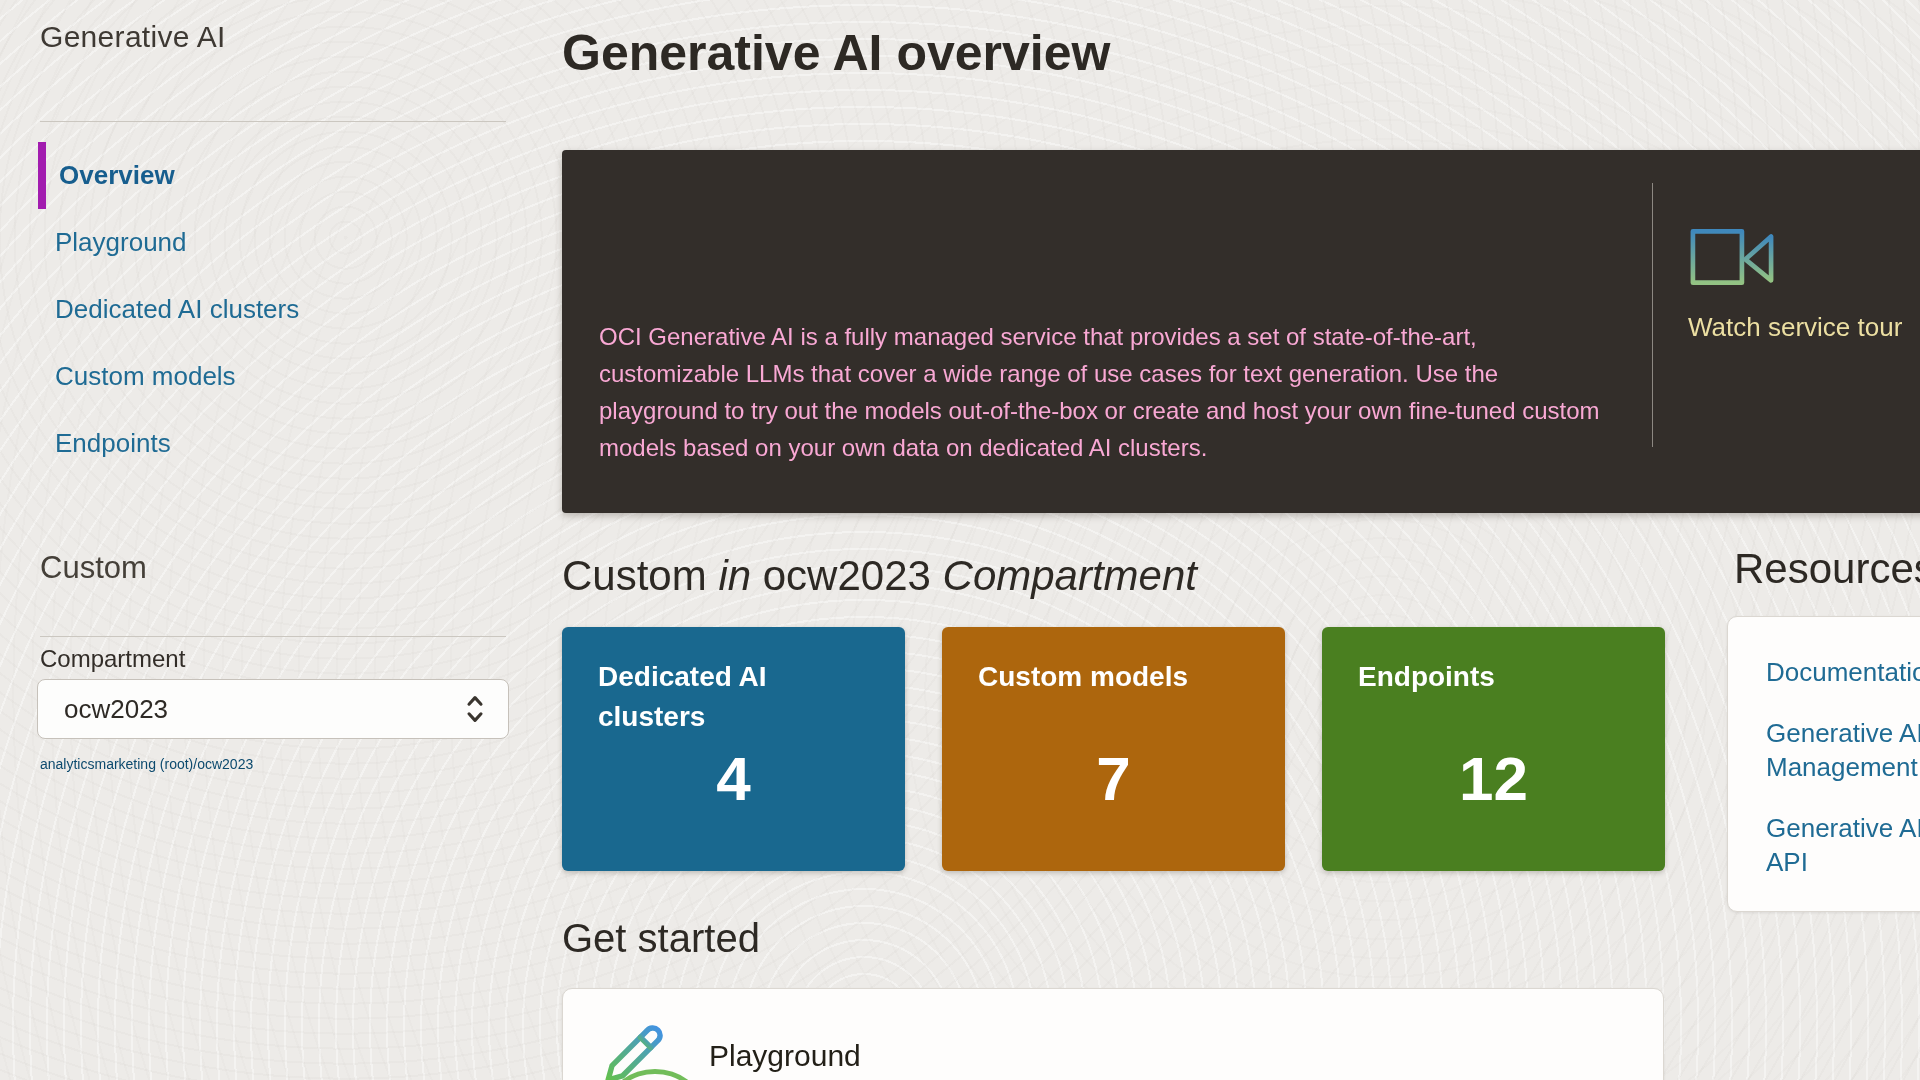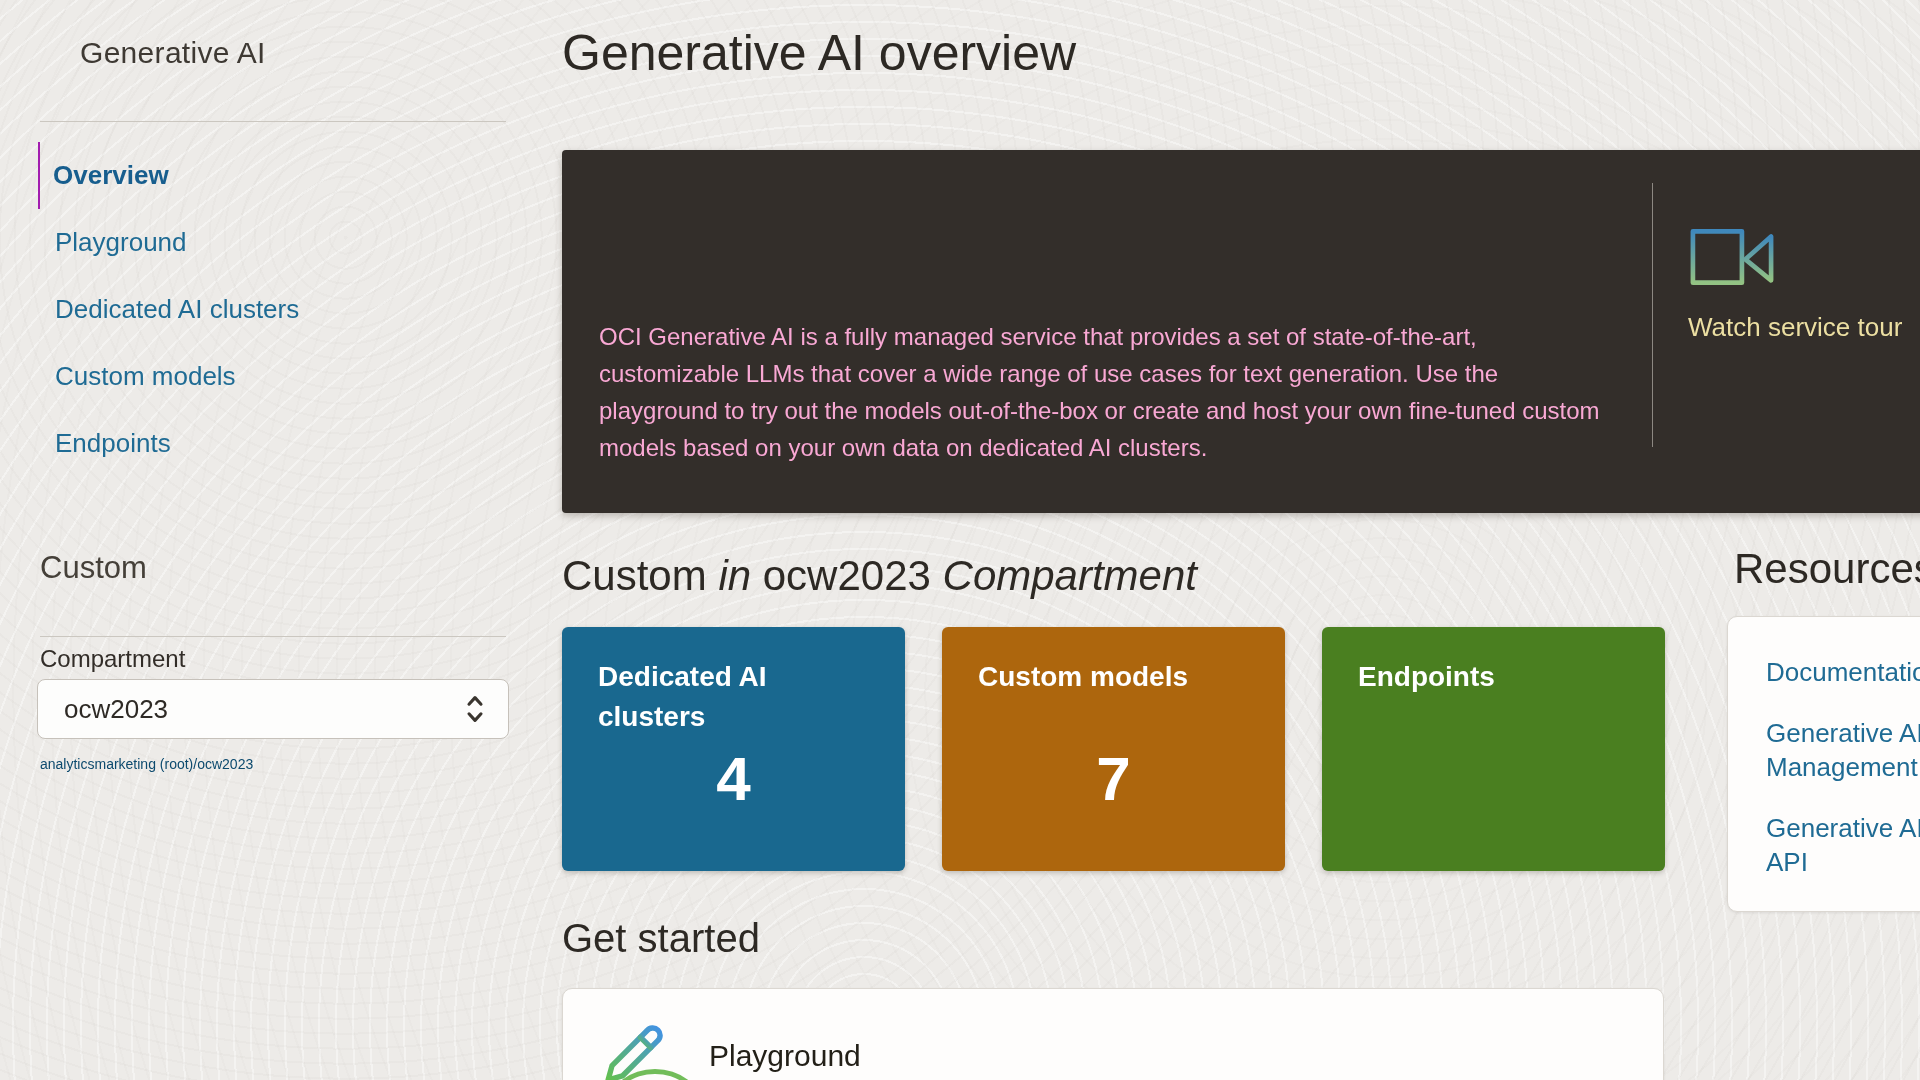--- a/index.html
+++ b/index.html
@@ -14,43 +14,43 @@
   body::before {
     content:""; position:absolute; inset:0; pointer-events:none;
     background-image:
       repeating-radial-gradient(circle at 18% 22%, rgba(110,100,90,.03) 0 2px, rgba(255,255,255,0) 2px 15px),
       repeating-radial-gradient(circle at 72% 64%, rgba(110,100,90,.025) 0 2px, rgba(255,255,255,0) 2px 19px),
       repeating-radial-gradient(circle at 45% 95%, rgba(255,255,255,.4) 0 2px, rgba(255,255,255,0) 2px 17px);
   }
   .abs { position:absolute; }
 
   
-  .sb-title { left:40px; top:36px; font-size:30px; letter-spacing:.3px; color:#3e3933; font-weight:400;margin-left:40px; }
+  .sb-title { left:40px; top:20px; font-size:30px; letter-spacing:.3px; color:#3e3933; font-weight:400; }
   .rule { height:1px; background:#cbc7c0; left:40px; width:466px; }
   .rule-1 { top:121px; }
   .rule-2 { top:636px; }
   .nav { left:38px; top:142px; width:462px; list-style:none; }
   .nav li {
     height:67px; display:flex; align-items:center;
     padding-left:17px; font-size:26px; color:#1f6b94; cursor:pointer;
   }
-  .nav li.active { font-weight:bold; color:#175e8e; border-left:2px solid #a21caf; padding-left:13px; }
+  .nav li.active { font-weight:bold; color:#175e8e; border-left:8px solid #a21caf; padding-left:13px; }
   .scope-title { left:40px; top:550px; font-size:31px; color:#454039; font-weight:400; }
   .comp-label { left:40px; top:645px; font-size:24px; color:#322d28; }
   .select {
     left:37px; top:679px; width:472px; height:60px;
     background:#fdfdfc; border:1px solid #c6c1ba; border-radius:8px;
     display:flex; align-items:center; padding:0 18px 0 26px;
     font-size:26px; color:#2e2a25; cursor:pointer;
   }
   .select svg { margin-left:auto; }
   .comp-path { left:40px; top:756px; font-size:14px; color:#0c4a6e; }
 
   
-  .main-title { left:562px; top:24px; font-size:50px; font-weight:400; color:#2d2924; }
+  .main-title { left:562px; top:24px; font-size:50px; font-weight:700; color:#2d2924; }
 
   .banner {
     left:562px; top:150px; width:1398px; height:363px;
     border-radius:4px; box-shadow:0 3px 7px rgba(60,50,40,.28);
   }
   .banner h2 {
     position:absolute; left:37px; top:20px; width:1050px;
     font-size:36px; line-height:52px; font-weight:400; color:#fcfbfa;
   }
   .banner p {
@@ -163,20 +163,21 @@
     <div class="card" style="background-color: rgb(25, 104, 143);">
       <div class="card-label">Dedicated AI clusters</div>
       <div class="card-value">4</div>
     </div>
     <div class="card" style="background-color: rgb(173, 102, 13);">
       <div class="card-label">Custom models</div>
       <div class="card-value">7</div>
     </div>
     <div class="card" style="background-color: rgb(74, 127, 32);">
       <div class="card-label">Endpoints</div>
+      <div class="card-value">12</div>
     </div>
   </div>
 
   <h2 class="abs res-h">Resources</h2>
   <div class="abs res-card">
     <ul class="res-links">
       <li><a>Documentation</a></li>
       <li><a>Generative AI Management</a></li>
       <li><a>Generative AI API</a></li>
     </ul>

